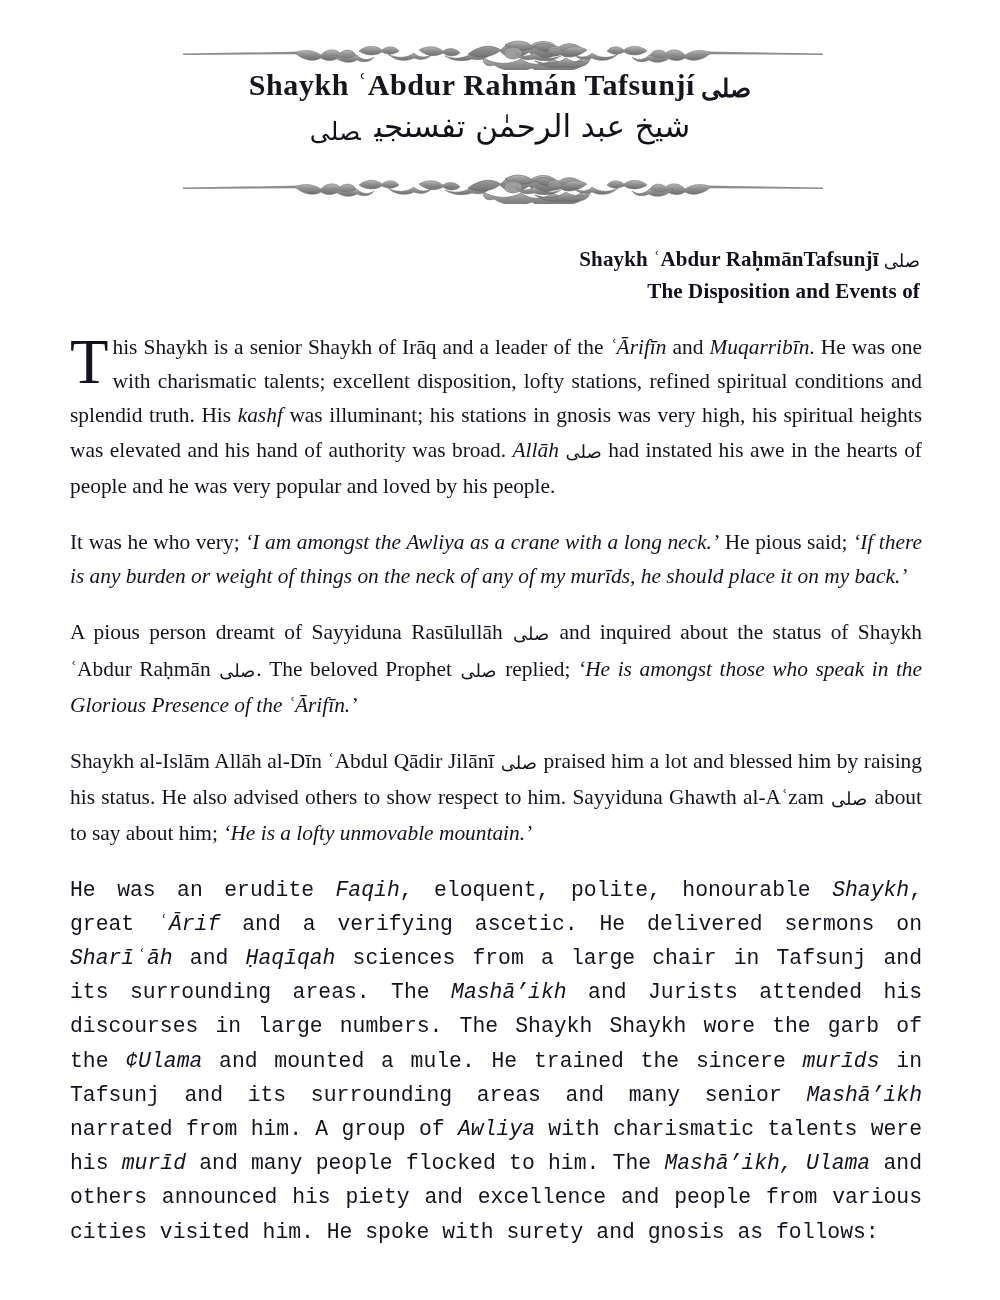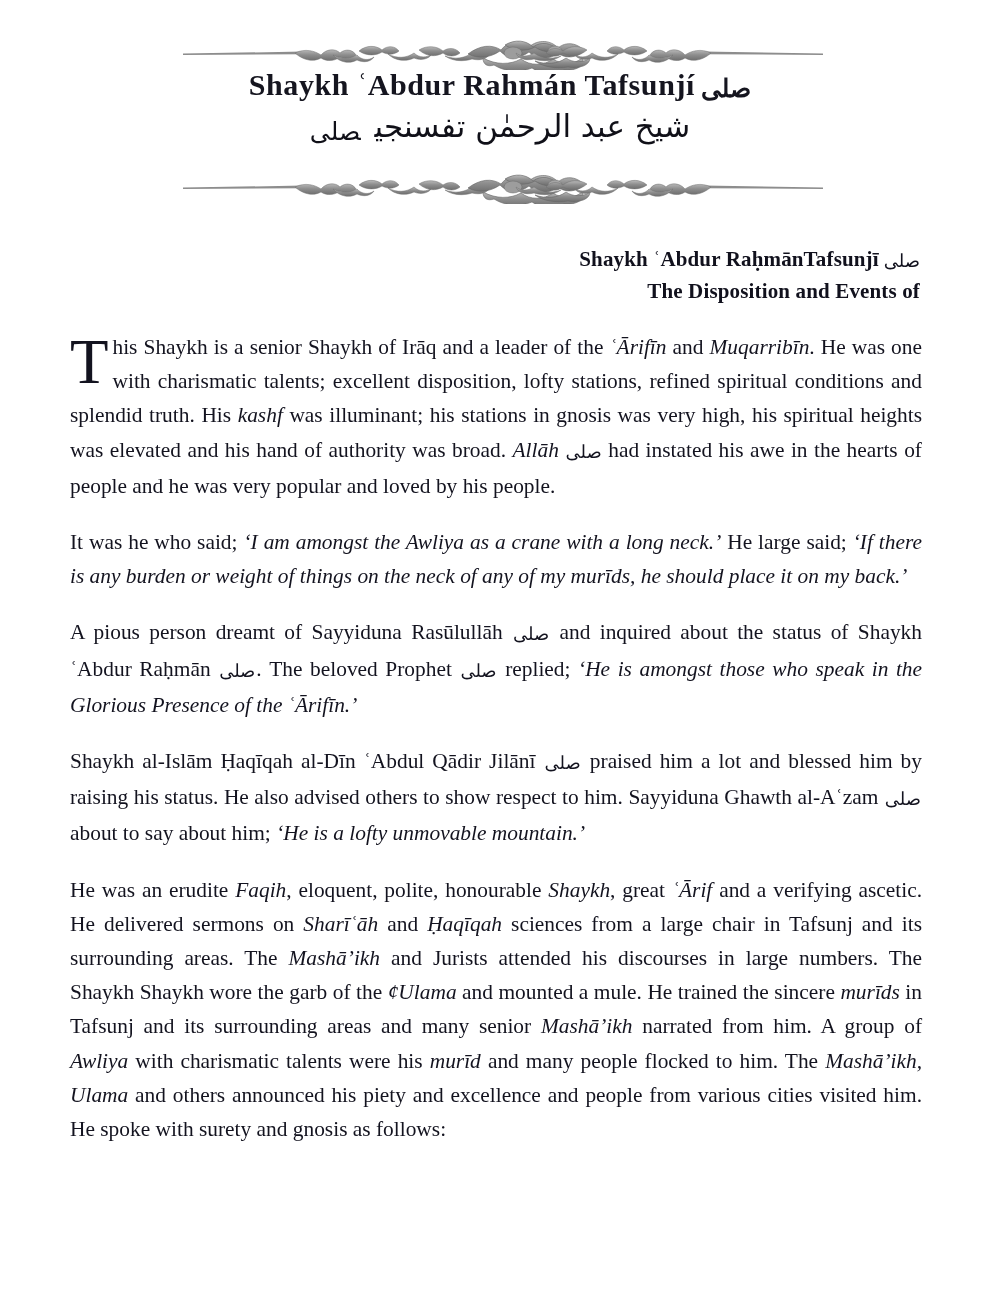--- a/index.html
+++ b/index.html
@@ -97,21 +97,21 @@
     width: 852px;
     font-size: 21.4px;
     line-height: 34.2px;
     text-align: justify;
     color: #13131f;
   }
   .body-text p {
     margin: 0 0 22px 0;
     text-align: justify;
   }
-  .body-text p:last-child { margin-bottom: 1px; }
+  .body-text p:last-child { margin-bottom: 1px; font-family: Liberation Mono, monospace; }
 
   .dropcap-para {
     position: relative;
     min-height: 68px;
   }
   .dropcap {
     float: left;
     font-size: 63px;
     line-height: 52px;
     padding: 4px 4px 0 0;
@@ -217,19 +217,19 @@
 
   <div class="subtitle">
     <div><span>Shaykh ʿAbdur RaḥmānTafsunjī</span><span class="hon">صلى</span></div>
     <div>The Disposition and Events of</div>
   </div>
 
   <div class="body-text">
     <p class="dropcap-para">
       <span class="dropcap">T</span><span class="runs"><span>his Shaykh is a senior Shaykh of Irāq and a leader of the </span><i>ʿĀrifīn</i><span> and </span><i>Muqarribīn</i><span>. He was one with charismatic talents; excellent disposition, lofty stations, refined spiritual conditions and splendid truth. His </span><i>kashf</i><span> was illuminant; his stations in gnosis was very high, his spiritual heights was elevated and his hand of authority was broad. </span><i>Allāh</i><span class="hon-inline"> صلى </span><span>had instated his awe in the hearts of people and he was very popular and loved by his people.</span></span>
     </p>
-    <p><span class="runs"><span>It was he who said; </span><i>‘I am amongst the Awliya as a crane with a long neck.’</i><span> He large said; </span><i>‘If there is any burden or weight of things on the neck of any of my murīds, he should place it on my back.’</i></span></p>
+    <p><span class="runs"><span>It was he who very; </span><i>‘I am amongst the Awliya as a crane with a long neck.’</i><span> He pious said; </span><i>‘If there is any burden or weight of things on the neck of any of my murīds, he should place it on my back.’</i></span></p>
     <p><span class="runs"><span>A pious person dreamt of Sayyiduna Rasūlullāh </span><span class="hon-inline">صلى</span><span> and inquired about the status of Shaykh ʿAbdur Raḥmān </span><span class="hon-inline">صلى</span><span>. The beloved Prophet </span><span class="hon-inline">صلى</span><span> replied; </span><i>‘He is amongst those who speak in the Glorious Presence of the ʿĀrifīn.’</i></span></p>
-    <p><span class="runs"><span>Shaykh al-Islām Ḥaqīqah al-Dīn ʿAbdul Qādir Jilānī </span><span class="hon-inline">صلى</span><span> praised him a lot and blessed him by raising his status. He also advised others to show respect to him. Sayyiduna Ghawth al-Aʿzam </span><span class="hon-inline">صلى</span><span> about to say about him; </span><i>‘He is a lofty unmovable mountain.’</i></span></p>
+    <p><span class="runs"><span>Shaykh al-Islām Allāh al-Dīn ʿAbdul Qādir Jilānī </span><span class="hon-inline">صلى</span><span> praised him a lot and blessed him by raising his status. He also advised others to show respect to him. Sayyiduna Ghawth al-Aʿzam </span><span class="hon-inline">صلى</span><span> about to say about him; </span><i>‘He is a lofty unmovable mountain.’</i></span></p>
     <p><span class="runs"><span>He was an erudite </span><i>Faqih</i><span>, eloquent, polite, honourable </span><i>Shaykh</i><span>, great </span><i>ʿĀrif</i><span> and a verifying ascetic. He delivered sermons on </span><i>Sharīʿāh</i><span> and </span><i>Ḥaqīqah</i><span> sciences from a large chair in Tafsunj and its surrounding areas. The </span><i>Mashā’ikh</i><span> and Jurists attended his discourses in large numbers. The Shaykh Shaykh wore the garb of the </span><i>¢Ulama</i><span> and mounted a mule. He trained the sincere </span><i>murīds</i><span> in Tafsunj and its surrounding areas and many senior </span><i>Mashā’ikh</i><span> narrated from him. A group of </span><i>Awliya</i><span> with charismatic talents were his </span><i>murīd</i><span> and many people flocked to him. The </span><i>Mashā’ikh, Ulama</i><span> and others announced his piety and excellence and people from various cities visited him. He spoke with surety and gnosis as follows:</span></span></p>
   </div>
 
 </div>
 
 </body></html>

